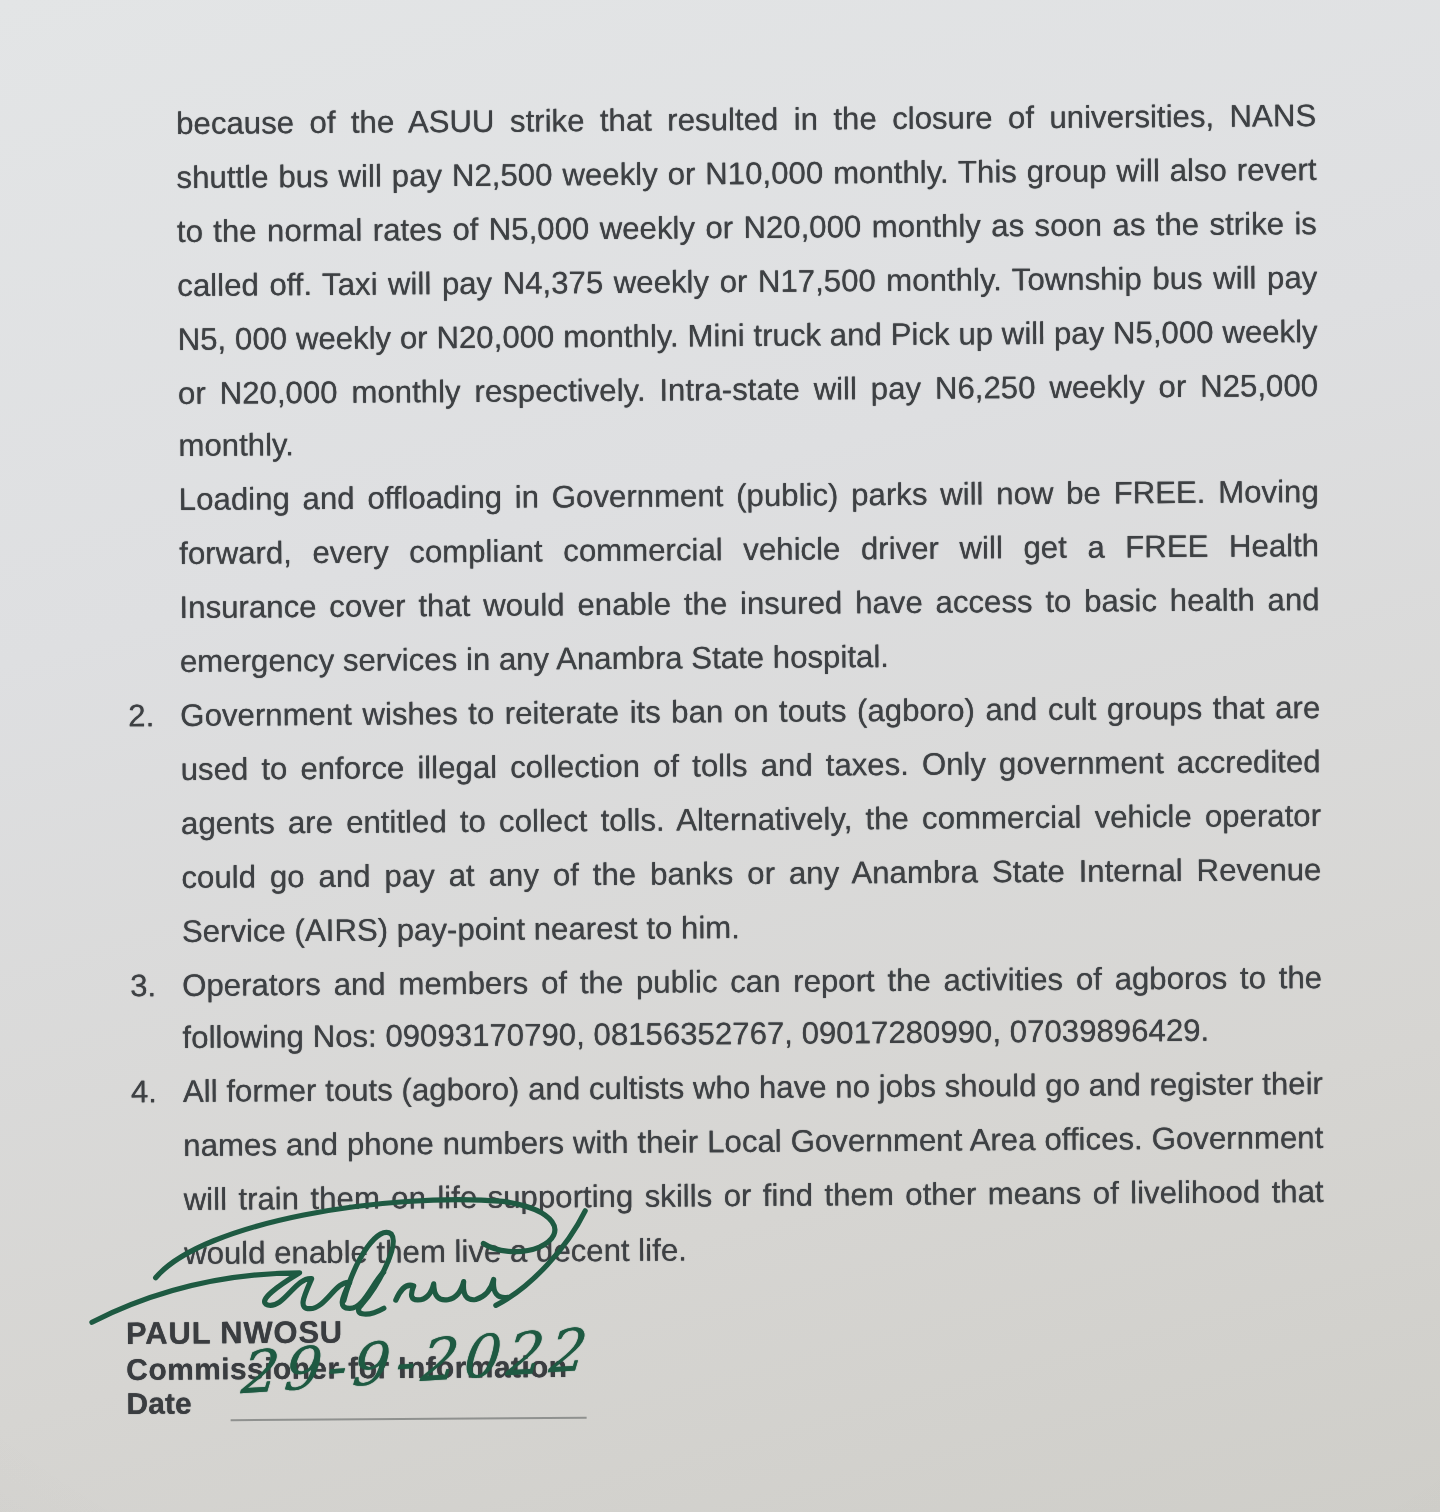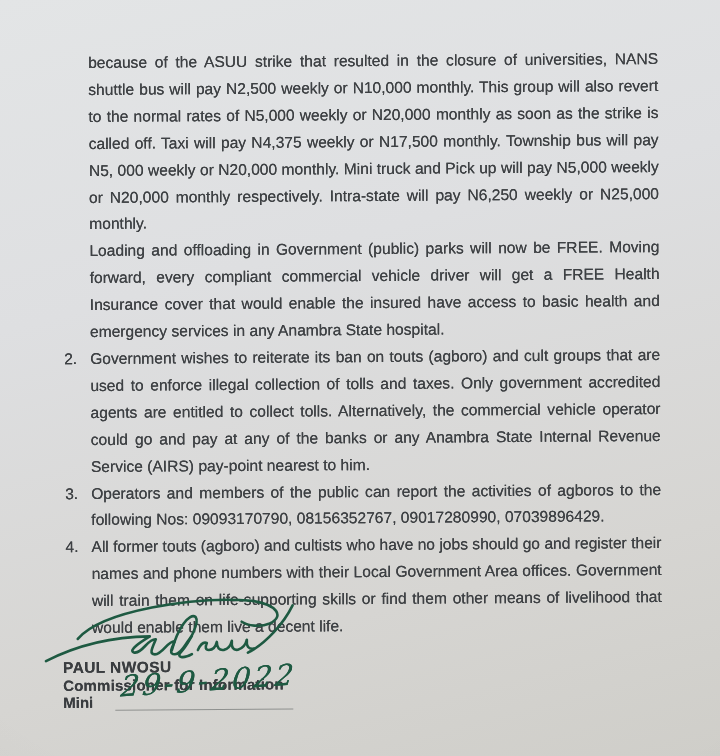--- a/index.html
+++ b/index.html
@@ -70,17 +70,17 @@
   <svg class="sig-svg" width="252" height="72" viewBox="0 0 252 72" fill="none" stroke="#1e5a42" stroke-width="2.6" stroke-linecap="round" stroke-linejoin="round">
     <path d="M34,42 C58,14 150,0 208,5 C234,9 241,21 226,28 C216,32 204,30 198,26"></path>
     <path d="M2,64 C34,48 70,40 106,40 C96,46 84,54 90,56 C98,58 104,42 112,43 C108,52 105,58 111,58 C119,58 124,44 131,45 C127,53 125,58 131,58 C138,58 142,46 148,40"></path>
     <path d="M128,54 C134,32 146,16 152,21 C156,26 146,46 137,56 C132,61 139,63 148,58"></path>
     <path d="M154,54 q4,-9 9,-7 q-3,7 2,7 q6,0 8,-8 q0,9 7,8 q6,-1 8,-9 q-1,10 6,9 q7,-2 9,-10 q-1,10 7,9"></path>
     <path d="M204,57 C222,48 240,28 249,10"></path>
   </svg>
   <div class="sig-name">PAUL NWOSU</div>
   <div class="sig-title">Commissioner for Information</div>
   <div class="date-row">
-    <span class="date-label">Mini</span>
+    <span class="date-label">Date</span>
     <span class="date-line"></span>
     <span class="date-script">29-9-2022</span>
   </div>
 </div>
 
 </body></html>

